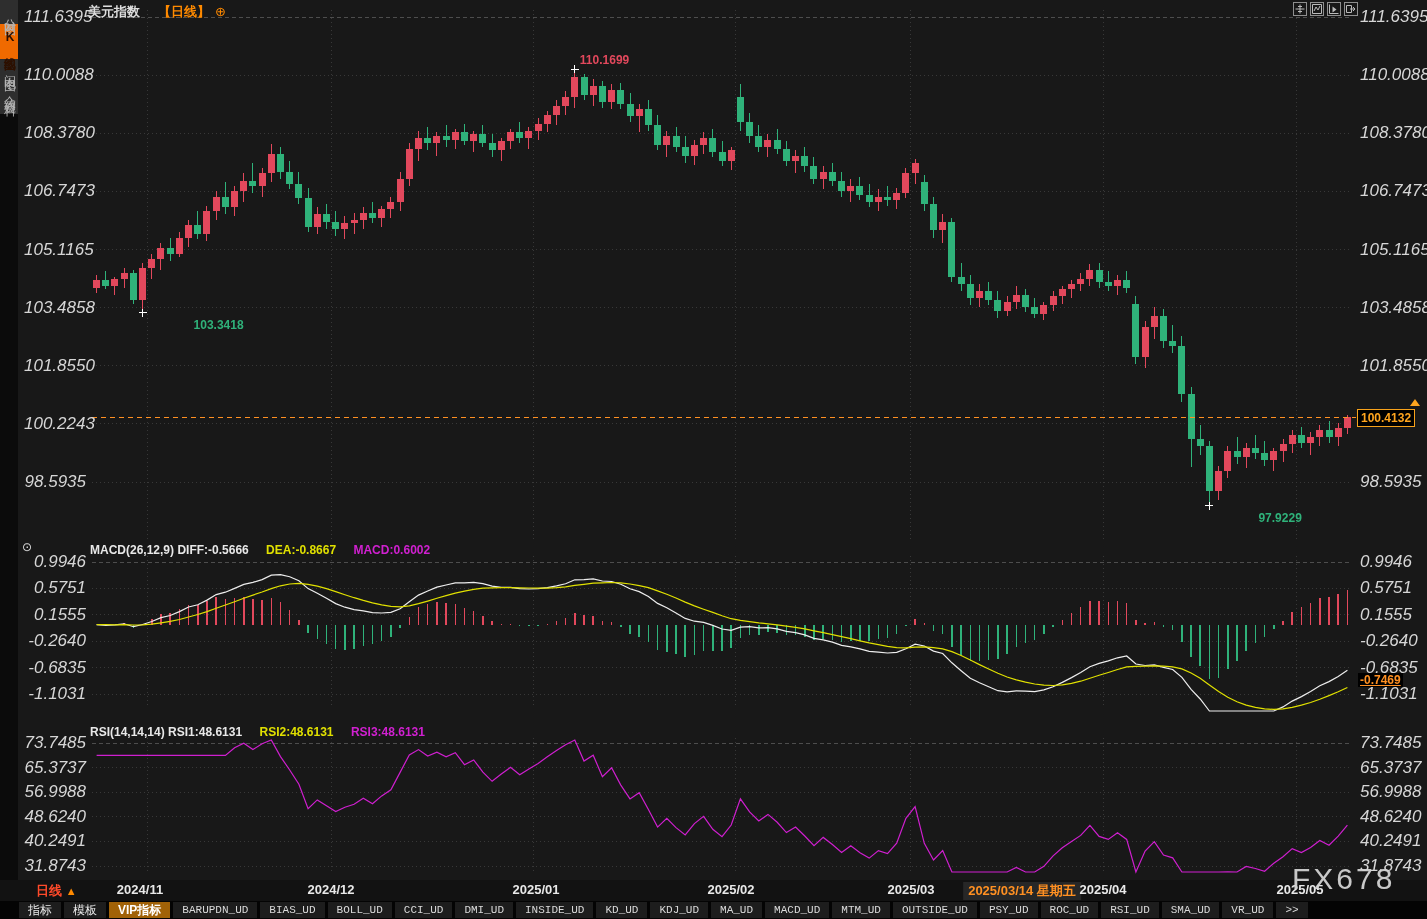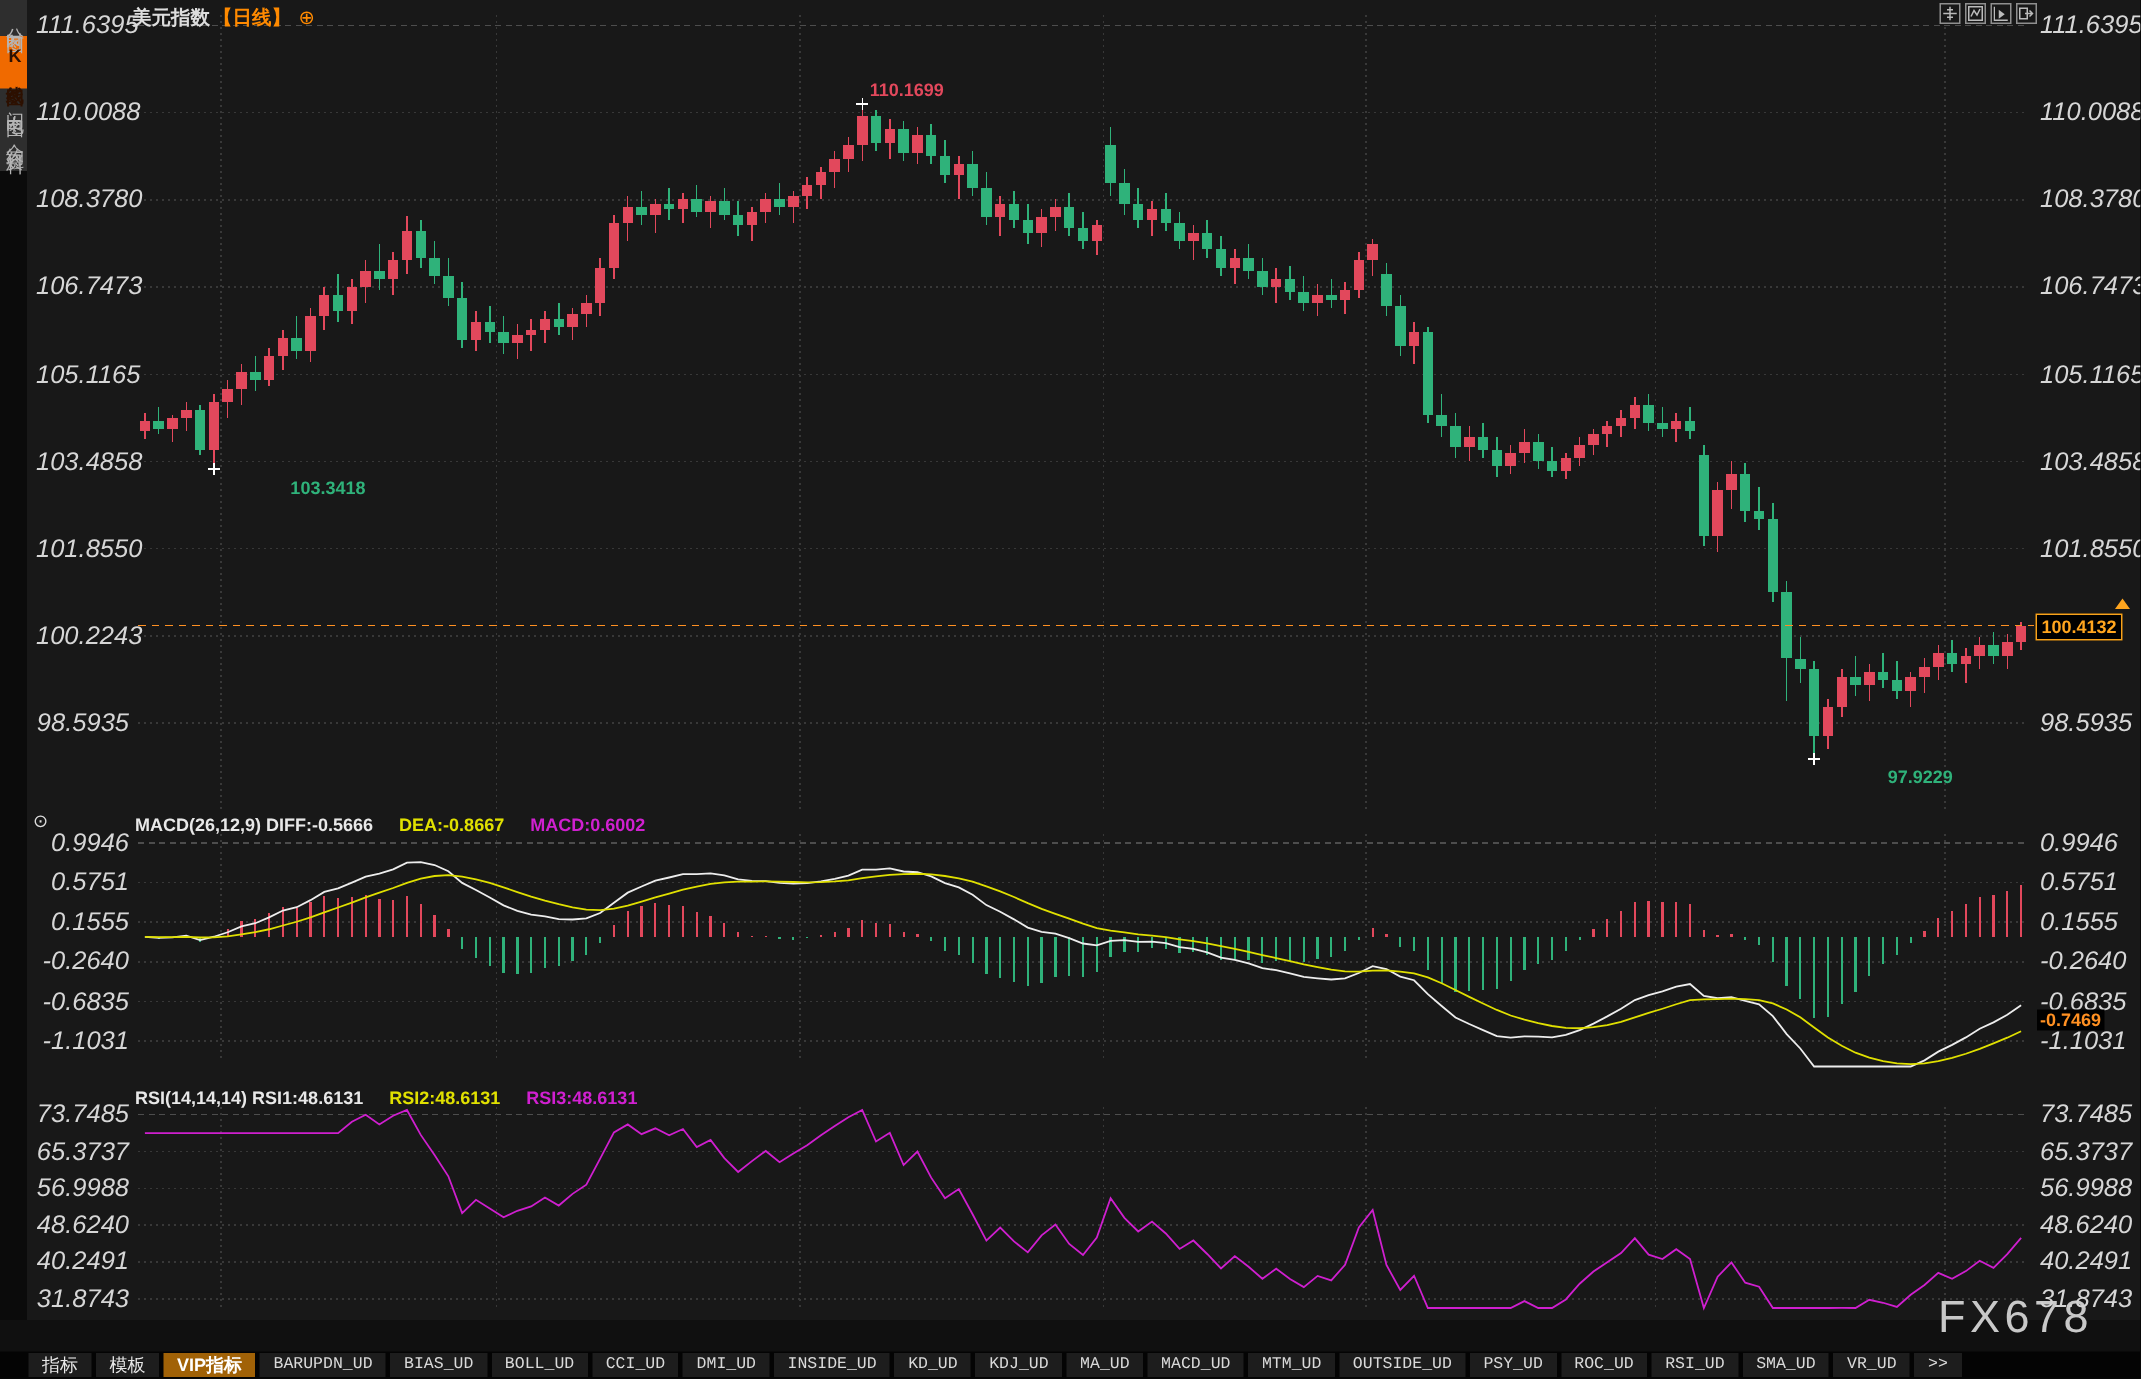--- a/index.html
+++ b/index.html
@@ -9,41 +9,41 @@
   
   .sidebar{position:absolute;left:0;top:0;width:18px;height:880px;background:#0b0b0b;z-index:4;}
   .side-tabs{background:#2e2e2e;padding:3px 0 10px 0;}
   .side-tab{writing-mode:vertical-rl;text-orientation:upright;width:18px;margin:0 auto;padding:6px 0;
             font-size:12px;letter-spacing:3px;color:#b5b5b5;text-align:center;cursor:pointer;display:block;}
   .side-tab.active{background:#f06a00;color:#2d1000;font-weight:bold;}
   
   #chart-svg{position:absolute;left:0;top:0;z-index:1;}
   
   .chart-title{position:absolute;left:88px;top:3px;font-size:13px;font-weight:bold;z-index:3;white-space:nowrap;}
-  .chart-title .tag{color:#ff8a00;margin-left:2px;}
+  .chart-title .tag{color:#ff8a00;margin-left:18px;}
   .chart-title .plus{color:#ff8a00;font-weight:normal;margin-left:5px;font-size:13px;cursor:pointer;}
   
   .win-icons{position:absolute;left:1293px;top:2px;display:flex;gap:3px;z-index:3;}
   .win-btn{width:14px;height:14px;border:1px solid #8f8f8f;background:#181818;display:flex;
            align-items:center;justify-content:center;cursor:pointer;box-sizing:border-box;}
   
   .axlbl{position:absolute;font-size:17px;color:#d6d6d6;z-index:2;height:14px;line-height:14px;white-space:nowrap;font-style:italic;}
   .axlbl.l{left:24px;width:62px;text-align:right;}
   .axlbl.r{left:1360px;width:64px;text-align:left;}
   
   .panel-header{position:absolute;left:90px;font-size:12px;font-weight:bold;z-index:3;white-space:nowrap;}
   .ph-w{color:#e8e8e8;} .ph-y{color:#e0e000;margin-left:14px;} .ph-m{color:#d020d0;margin-left:14px;}
   .collapse-dot{position:absolute;left:22px;top:540px;font-size:12px;color:#ddd;z-index:3;cursor:pointer;}
   
   .price-tag{position:absolute;left:1357px;border:1px solid #f7a21b;color:#ffa51e;background:#000;
              font-size:12px;font-weight:bold;padding:0 3px;height:16px;line-height:16px;z-index:5;}
   .price-arrow{position:absolute;left:1410px;width:0;height:0;border-left:5px solid transparent;
                border-right:5px solid transparent;border-bottom:7px solid #ffa51e;z-index:5;}
   .macd-tag{position:absolute;left:1358px;background:#000;color:#ff9022;font-size:12px;font-weight:bold;
-            padding:0 2px;height:14px;line-height:14px;z-index:5;}
+            padding:0 2px;height:14px;line-height:14px;z-index:5;text-decoration:underline;}
   
   .ann{position:absolute;font-size:12px;font-weight:bold;z-index:3;white-space:nowrap;}
   .ann.red{color:#e2485c;} .ann.green{color:#2fb27a;margin-left:43px;}
   
   .date-row{position:absolute;left:0;top:880px;width:1427px;height:21px;background:#121212;z-index:3;}
   .period{position:absolute;left:36px;top:2px;font-size:13px;font-weight:bold;color:#ff4a2a;cursor:pointer;white-space:nowrap;}
   .period .arr{color:#ff8a00;font-size:11px;}
   .date-lbl{position:absolute;top:2px;transform:translateX(-50%);font-size:13px;font-weight:bold;
             color:#e8e8e8;white-space:nowrap;}
   .date-lbl.hl{color:#ff9022;background:#272727;padding:0 5px;}
@@ -628,20 +628,35 @@
     </div>
 
   <div class="ann red" id="ann-high" style="left: 579.847px; top: 53.3811px;">110.1699</div>
   <div class="ann green" id="ann-low1" style="left: 150.584px; top: 317.756px;">103.3418</div>
   <div class="ann green" id="ann-low2" style="left: 1215.45px; top: 510.902px;">97.9229</div>
 
   <div class="price-tag" id="price-tag" style="top: 408.64px;">100.4132</div>
   <div class="price-arrow" id="price-arrow" style="top: 399.14px;"></div>
   <div class="macd-tag" id="macd-tag" style="top: 672.586px;">-0.7469</div>
 
+  <div class="date-row">
+    <div class="period">
+      <span>日线</span> <span class="arr">▲</span>
+    </div>
+    <div id="date-labels">
+        <span class="date-lbl" style="left:140px">2024/11</span>
+        <span class="date-lbl" style="left:331px">2024/12</span>
+        <span class="date-lbl" style="left:536px">2025/01</span>
+        <span class="date-lbl" style="left:731px">2025/02</span>
+        <span class="date-lbl" style="left:911px">2025/03</span>
+        <span class="date-lbl hl" style="left:1022px">2025/03/14 星期五</span>
+        <span class="date-lbl" style="left:1103px">2025/04</span>
+        <span class="date-lbl" style="left:1300px">2025/05</span>
+      </div>
+  </div>
 
   <div class="toolbar" id="toolbar">
       <span class="tb">指标</span>
       <span class="tb">模板</span>
       <span class="tb accent">VIP指标</span>
       <span class="tb mono">BARUPDN_UD</span>
       <span class="tb mono">BIAS_UD</span>
       <span class="tb mono">BOLL_UD</span>
       <span class="tb mono">CCI_UD</span>
       <span class="tb mono">DMI_UD</span>

